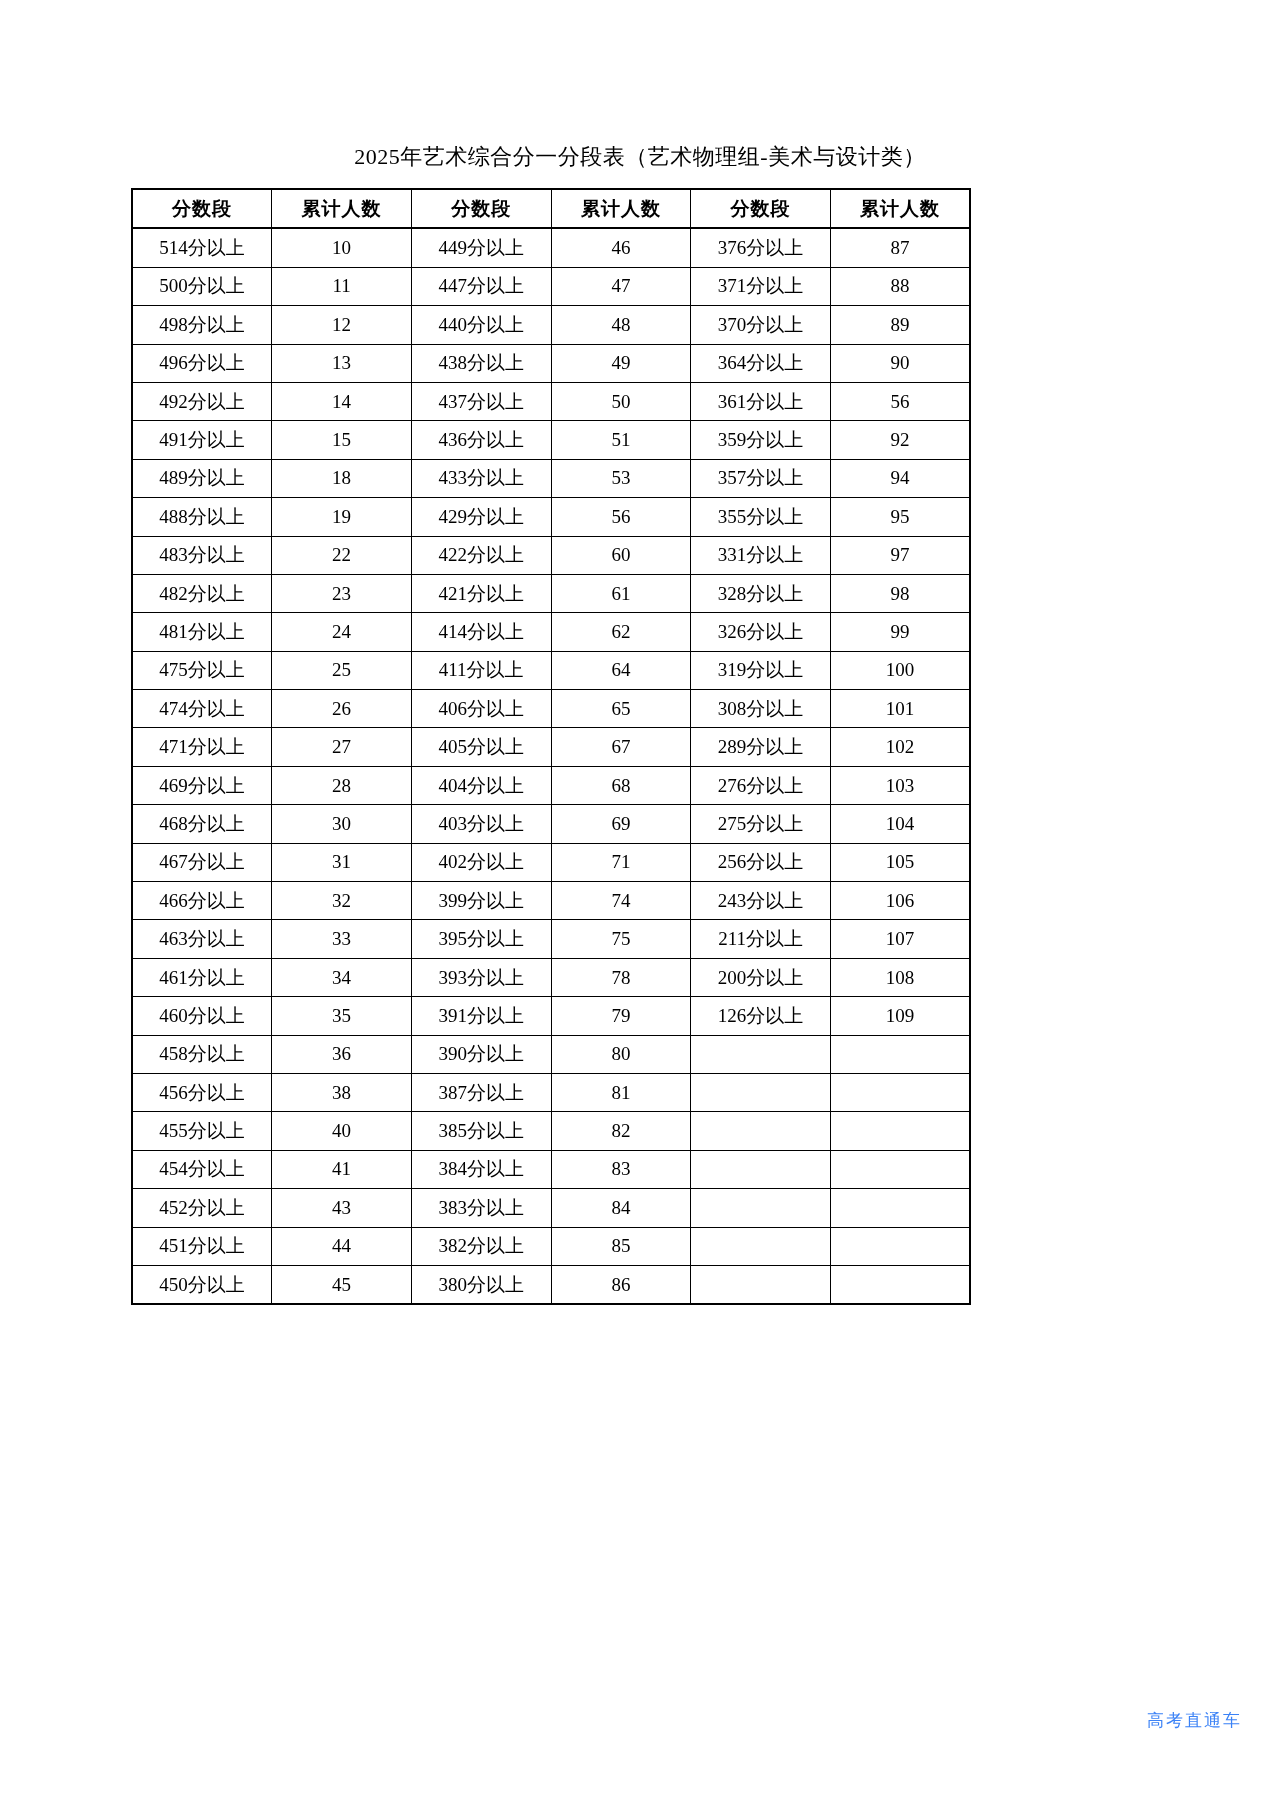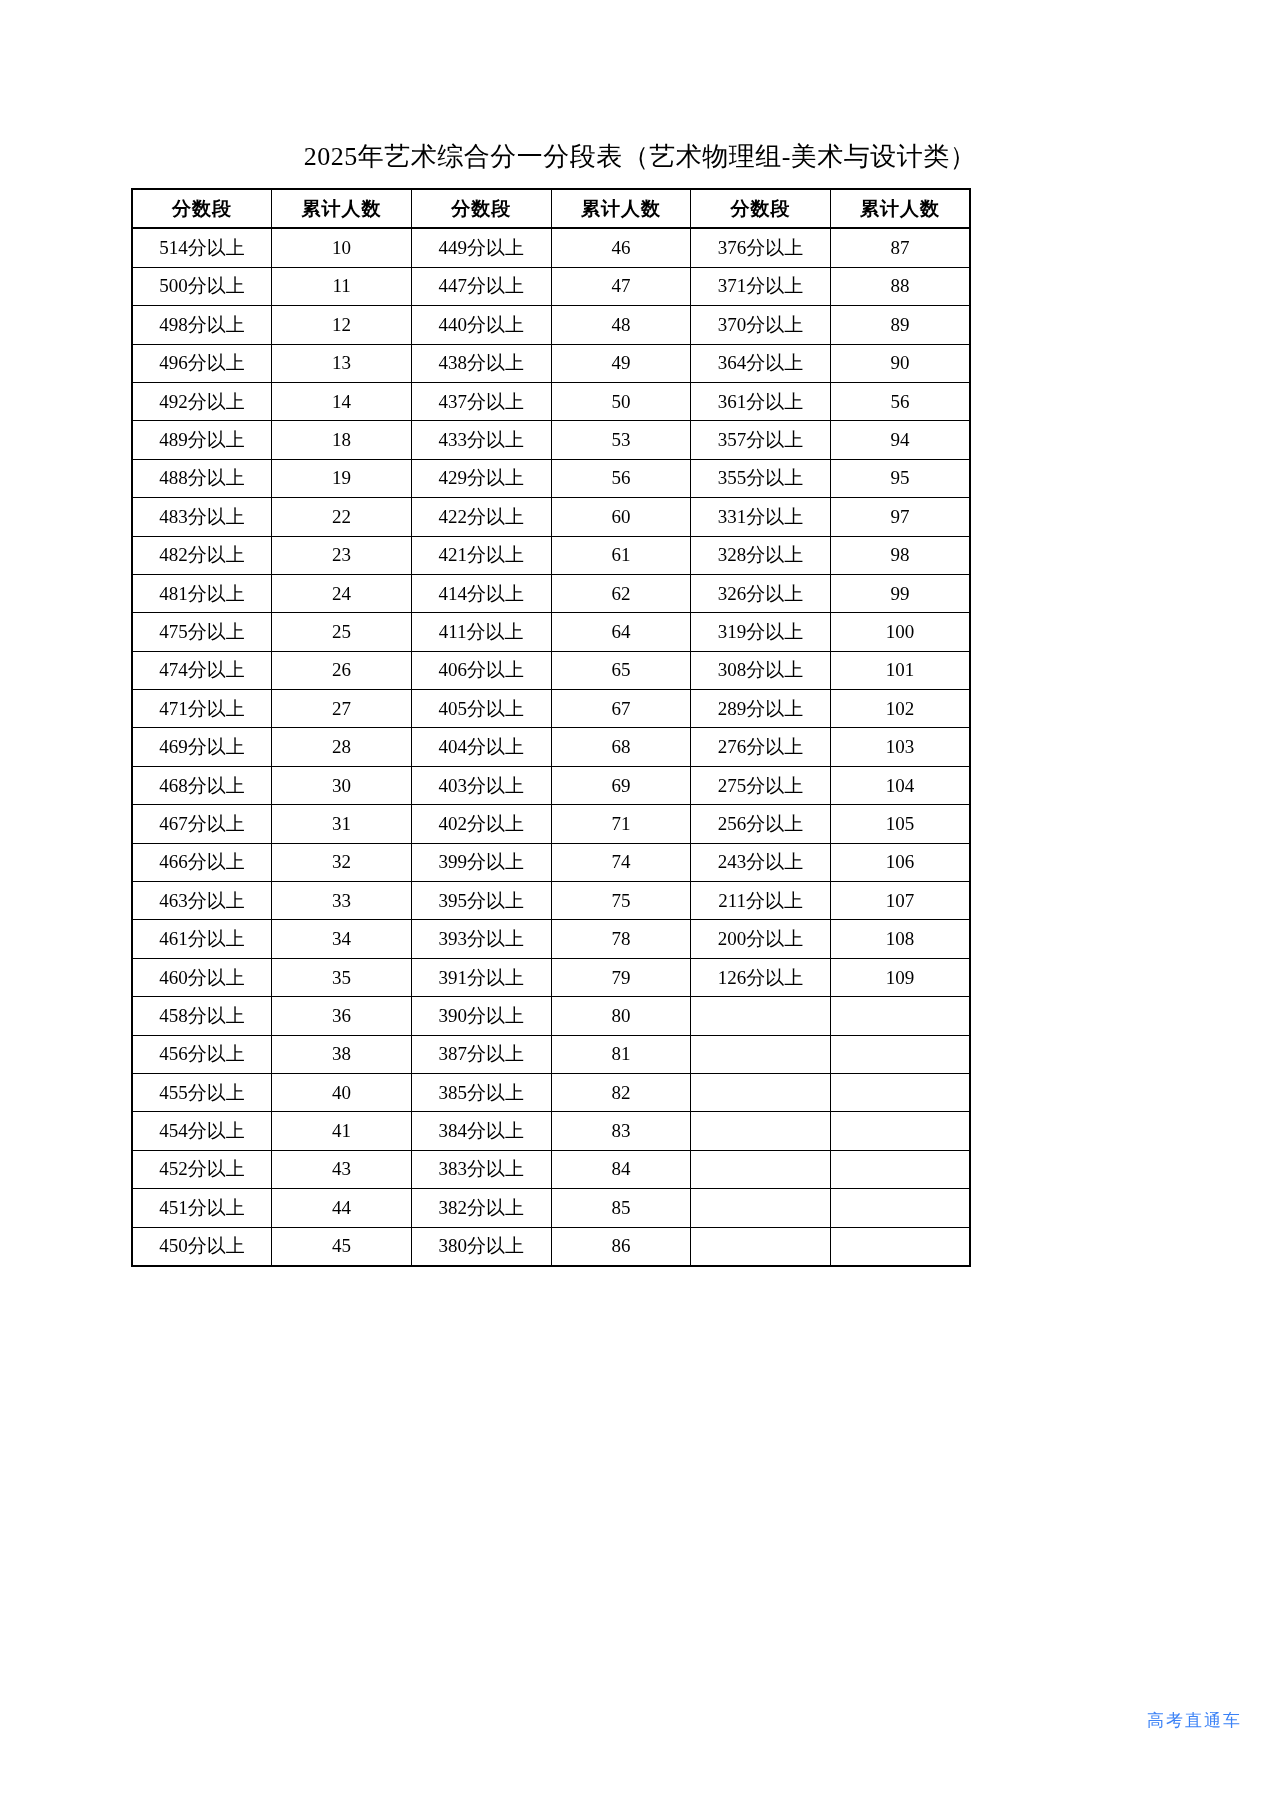--- a/index.html
+++ b/index.html
@@ -20,21 +20,21 @@
     height: 1810px;
     position: relative;
     box-sizing: border-box;
   }
   .doc-title {
     position: absolute;
     top: 136px;
     left: 0;
     width: 1280px;
     text-align: center;
-    font-size: 26px;
+    font-size: 22px;
     line-height: 42px;
     letter-spacing: 0.5px;
     font-family: "Liberation Serif", "DejaVu Serif", serif;
     white-space: nowrap;
   }
   .table-wrap {
     position: absolute;
     top: 188px;
     left: 131px;
     width: 932px;
@@ -144,20 +144,28 @@
           </tr>
           <tr>
             <td>492分以上</td>
             <td>14</td>
             <td>437分以上</td>
             <td>50</td>
             <td>361分以上</td>
             <td>56</td>
           </tr>
           <tr>
+            <td>491分以上</td>
+            <td>15</td>
+            <td>436分以上</td>
+            <td>51</td>
+            <td>359分以上</td>
+            <td>92</td>
+          </tr>
+          <tr>
             <td>489分以上</td>
             <td>18</td>
             <td>433分以上</td>
             <td>53</td>
             <td>357分以上</td>
             <td>94</td>
           </tr>
           <tr>
             <td>488分以上</td>
             <td>19</td>

